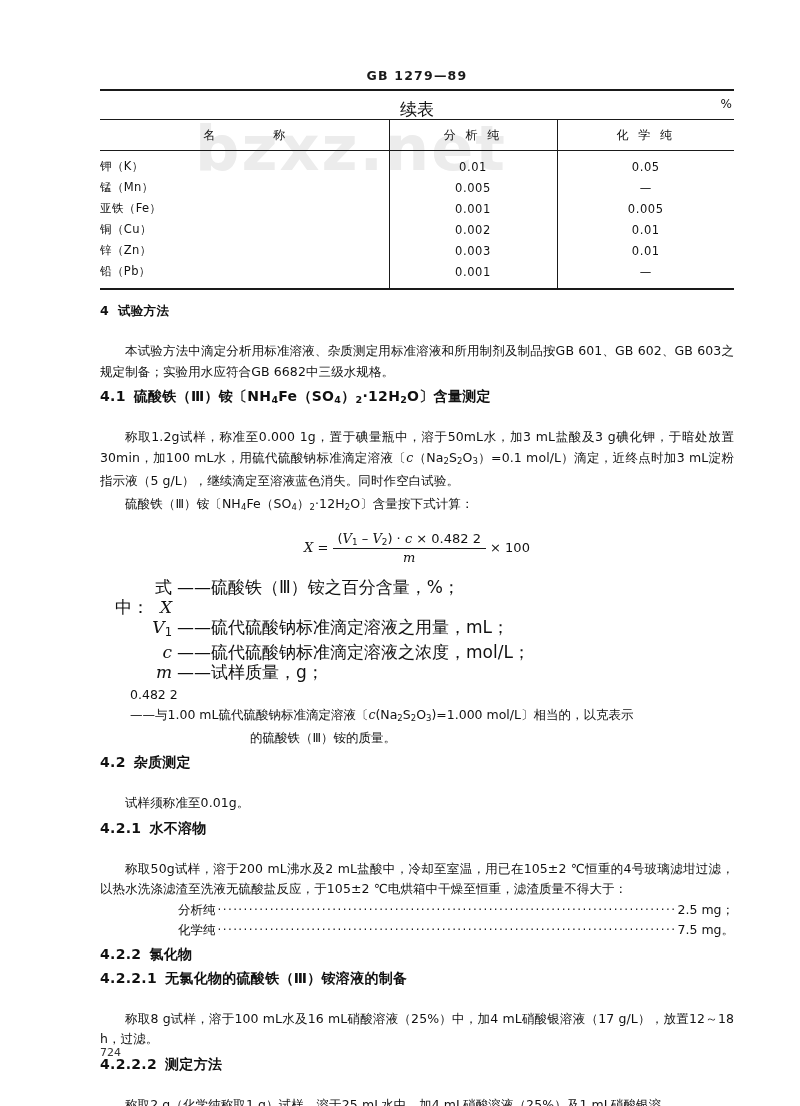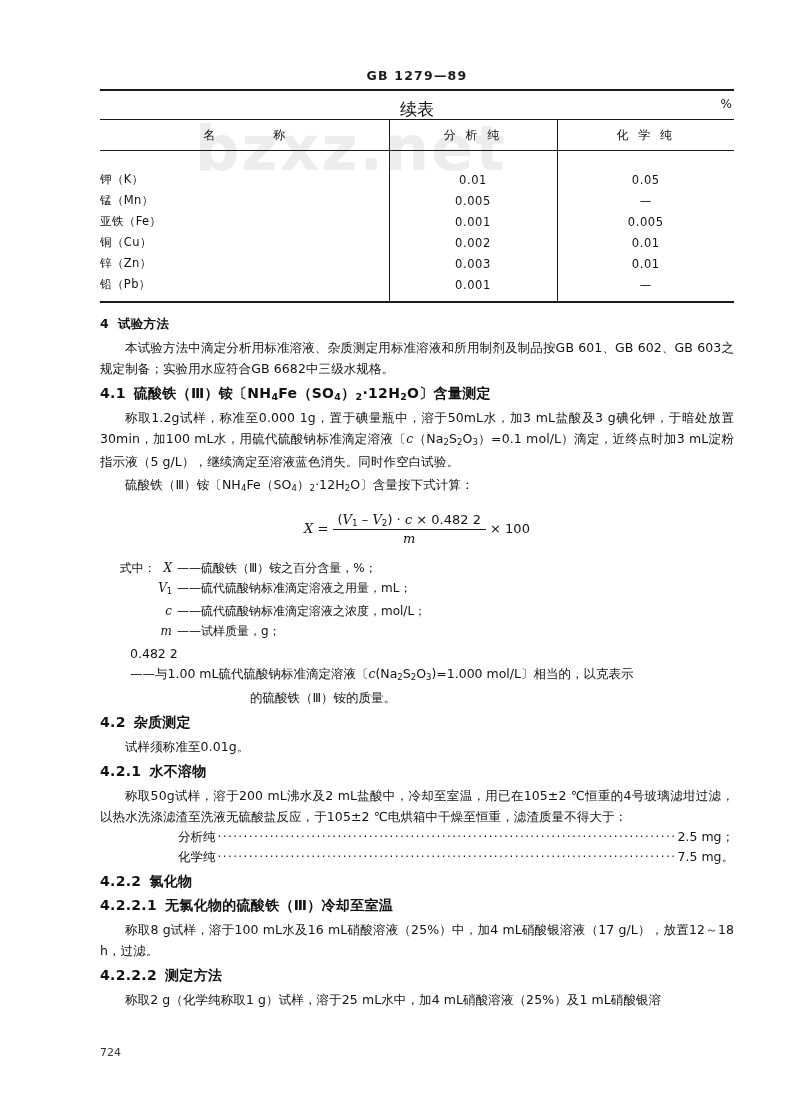--- a/index.html
+++ b/index.html
@@ -103,42 +103,42 @@
     border-left: 1.4px solid #1a1a1a;
   }
   table.spec th.c-cp, table.spec td.c-cp {
     border-left: 1.4px solid #1a1a1a;
   }
   table.spec tbody td {
     height: 21px;
     vertical-align: middle;
     font-size: 11.5px;
   }
-  table.spec tbody tr:first-child td { padding-top: 18px; }
+  table.spec tbody tr:first-child td { padding-top: 5px; }
   table.spec tbody tr:last-child td { padding-bottom: 6px; }
   td.c-name { padding-left: 26px; letter-spacing: 0.4px; }
   td.c-ap, td.c-cp { text-align: center; letter-spacing: 0.6px; }
   .tbl-bottom {
     border-top: 2.2px solid #1a1a1a;
     width: 634px;
   }
   
   .sec-h {
     font-size: 12.5px;
     font-weight: bold;
     margin-top: 13px;
     letter-spacing: 0.3px;
   }
   .sec-h .num { margin-right: 9px; }
   .para {
     font-size: 12.5px;
     line-height: 20.5px;
     text-indent: 25px;
     text-align: justify;
-    margin-top: 5px;
+    margin-top: 21px;
     letter-spacing: 0.1px;
   }
   .para.tight { margin-top: 2px; }
   .sub-h {
     font-size: 14px;
     font-weight: bold;
     margin-top: 6px;
     letter-spacing: 0.3px;
   }
   .sub-h .num { margin-right: 8px; }
@@ -163,21 +163,21 @@
     display: block;
     padding-top: 1px;
   }
   .mvar {
     font-family: "DejaVu Serif", "Liberation Serif", serif;
     font-style: italic;
   }
   sub { font-size: 0.68em; vertical-align: -0.25em; }
   
   .where {
-    font-size: 12px;
+    font-size: 17px;
     line-height: 20px;
     margin-top: 12px;
   }
   .where-row { display: flex; }
   .where-row .lead {
     width: 72px;
     text-align: right;
     padding-right: 5px;
     flex: 0 0 auto;
   }
@@ -362,21 +362,21 @@
       <span class="lbl">化学纯</span>
       <span class="dots">······························································································</span>
       <span class="val">7.5 mg。</span>
     </div>
 
     <div class="sub-h">
       <span class="num">4.2.2</span><span>氯化物</span>
     </div>
 
     <div class="sub-h">
-      <span class="num">4.2.2.1</span><span>无氯化物的硫酸铁（Ⅲ）冷却至室温</span>
+      <span class="num">4.2.2.1</span><span>无氯化物的硫酸铁（Ⅲ）铵溶液的制备</span>
     </div>
     <div class="para">称取8 g试样，溶于100 mL水及16 mL硝酸溶液（25%）中，加4 mL硝酸银溶液（17 g/L），放置12～18 h，过滤。</div>
 
     <div class="sub-h">
       <span class="num">4.2.2.2</span><span>测定方法</span>
     </div>
     <div class="para">称取2 g（化学纯称取1 g）试样，溶于25 mL水中，加4 mL硝酸溶液（25%）及1 mL硝酸银溶</div>
 
   </div>
 

